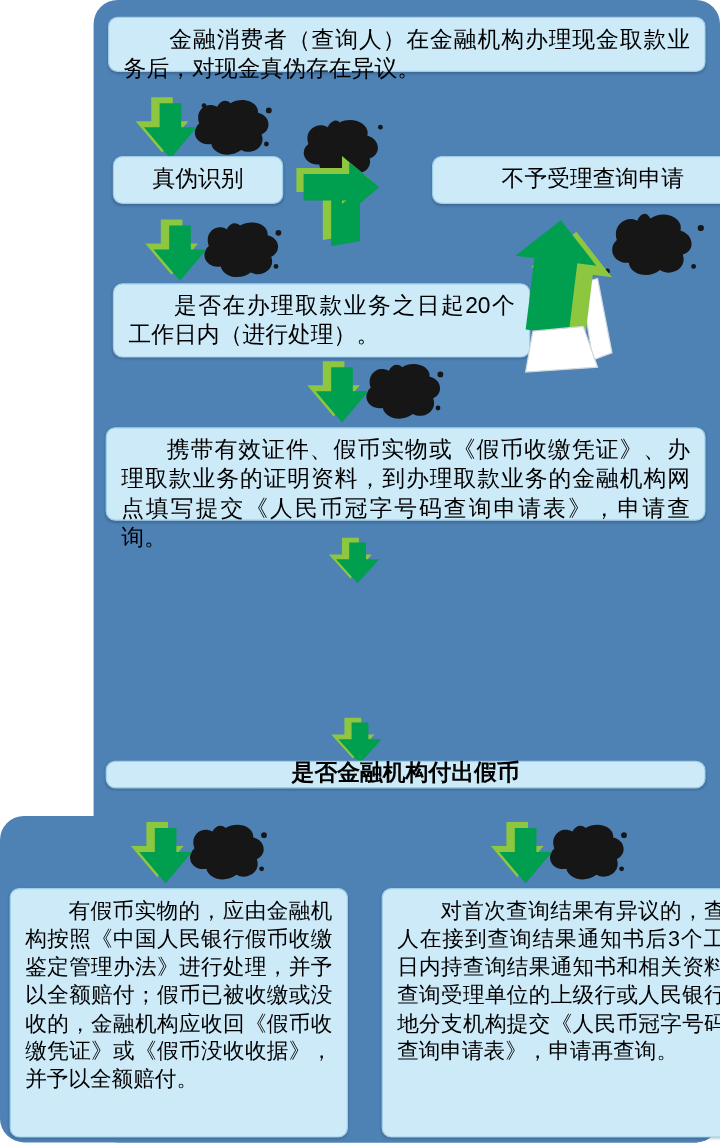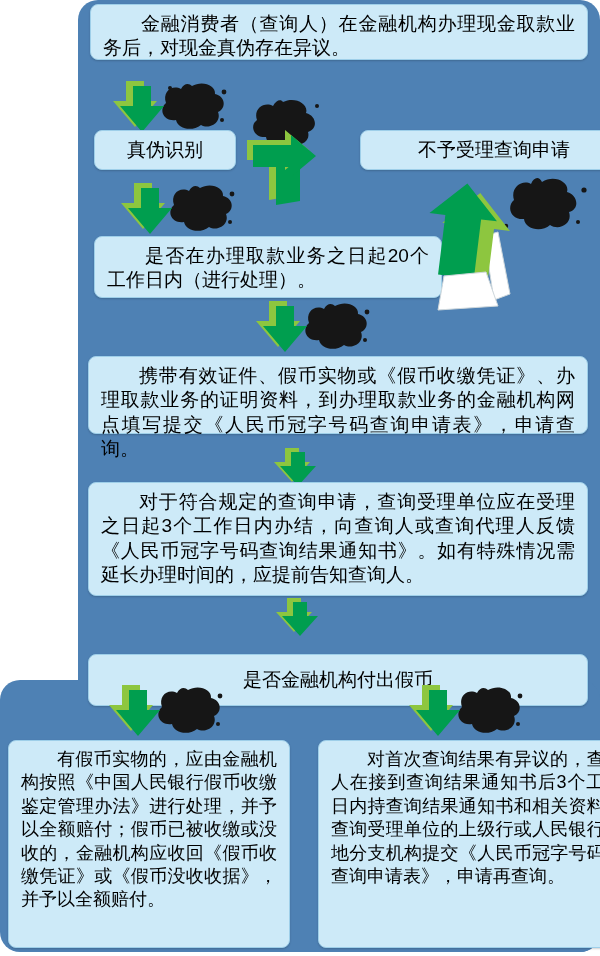--- a/index.html
+++ b/index.html
@@ -38,21 +38,21 @@
   .white3d{fill:#ffffff;stroke:#cfd8dc;stroke-width:1;}
 </style>
 </head>
 <body>
 
 <div class="stage">
 
   <div class="panel panel1"></div>
   <div class="panel panel2"></div>
 
-  <div class="node para" style="left:90px;top:4px;width:498px;height:56px;">金融消费者（查询人）在金融机构办理现金取款业务后，对现金真伪存在异议。</div>
+  <div class="node para" style="left:90px;top:14px;width:498px;height:46px;">金融消费者（查询人）在金融机构办理现金取款业务后，对现金真伪存在异议。</div>
 
   <div class="art" style="left:112px;top:80px;width:120px;height:54px;">
     <svg width="120" height="54" viewBox="0 0 120 54">
       <path class="splash" d="M80,6 C90,0 104,5 103,14 C113,16 115,28 106,32 C110,42 98,50 89,45 C80,52 66,49 64,40 C52,42 46,30 54,23 C50,12 60,4 69,9 C72,3 77,3 80,6 Z"></path>
       <circle class="splash" cx="112" cy="12" r="2.4"></circle>
       <circle class="splash" cx="58" cy="8" r="2"></circle>
       <circle class="splash" cx="110" cy="40" r="2"></circle>
       <polygon class="g-light" points="14,1 32,1 32,21 45,21 23,47 1,21 14,21"></polygon>
       <polygon class="g-main" points="21,6 39,6 39,26 52,26 30,52 8,26 21,26"></polygon>
     </svg>
@@ -113,30 +113,29 @@
 
   <div class="node para" style="left:88px;top:356px;width:500px;height:78px;">携带有效证件、假币实物或《假币收缴凭证》、办理取款业务的证明资料，到办理取款业务的金融机构网点填写提交《人民币冠字号码查询申请表》，申请查询。</div>
 
   <div class="art" style="left:272px;top:448px;width:54px;height:40px;">
     <svg width="54" height="40" viewBox="0 0 54 40">
       <polygon class="g-light" points="13,0 27,0 27,14 38,14 20,34 2,14 13,14"></polygon>
       <polygon class="g-main" points="19,4 33,4 33,18 44,18 26,38 8,18 19,18"></polygon>
     </svg>
   </div>
 
-  <div class="node para" style="left:88px;top:482px;width:500px;height:114px;">对于符合规定的查询申请，查询受理单位应在受理之日起3个工作日内办结，向查询人或查询代理人反馈《人民币冠字号码查询结果通知书》。如有特殊情况需延长办理时间的，应提前告知查询人。</div>
 
   <div class="art" style="left:274px;top:598px;width:54px;height:40px;">
     <svg width="54" height="40" viewBox="0 0 54 40">
       <polygon class="g-light" points="13,0 27,0 27,14 38,14 20,34 2,14 13,14"></polygon>
       <polygon class="g-main" points="19,4 33,4 33,18 44,18 26,38 8,18 19,18"></polygon>
     </svg>
   </div>
 
-  <div class="node center" style="left:88px;top:654px;width:500px;height:52px;">是否金融机构付出假币</div>
+  <div class="node center" style="left:88px;top:634px;width:500px;height:23px;font-weight:bold;">是否金融机构付出假币</div>
 
   <div class="art" style="left:108px;top:684px;width:120px;height:54px;">
     <svg width="120" height="54" viewBox="0 0 120 54">
       <path class="splash" d="M80,6 C90,0 104,5 103,14 C113,16 115,28 106,32 C110,42 98,50 89,45 C80,52 66,49 64,40 C52,42 46,30 54,23 C50,12 60,4 69,9 C72,3 77,3 80,6 Z"></path>
       <circle class="splash" cx="112" cy="12" r="2.4"></circle>
       <circle class="splash" cx="110" cy="40" r="2"></circle>
       <polygon class="g-light" points="14,1 32,1 32,21 45,21 23,47 1,21 14,21"></polygon>
       <polygon class="g-main" points="21,6 39,6 39,26 52,26 30,52 8,26 21,26"></polygon>
     </svg>
   </div>

